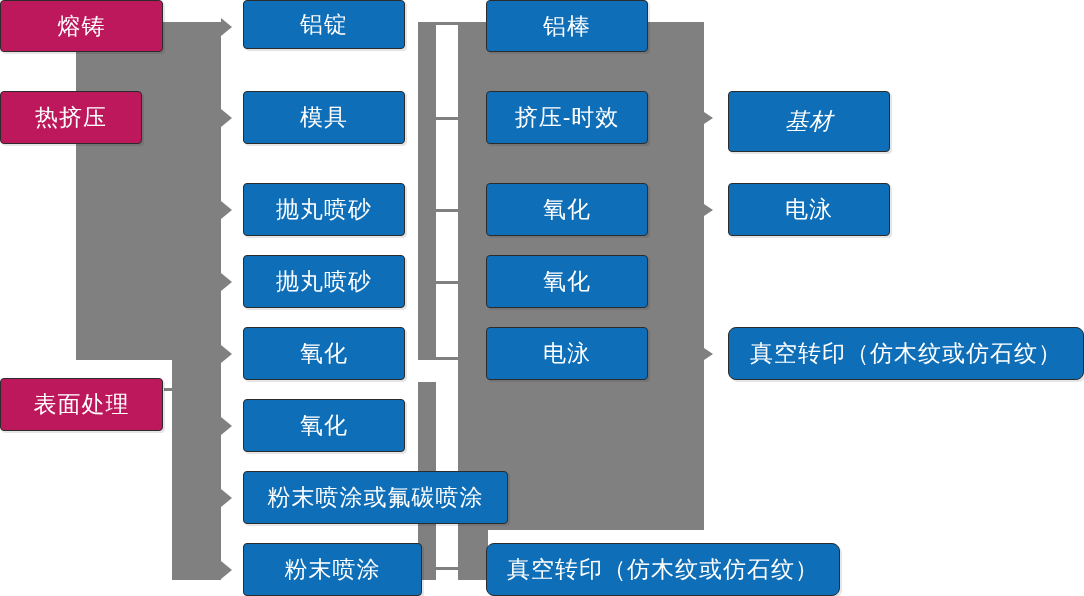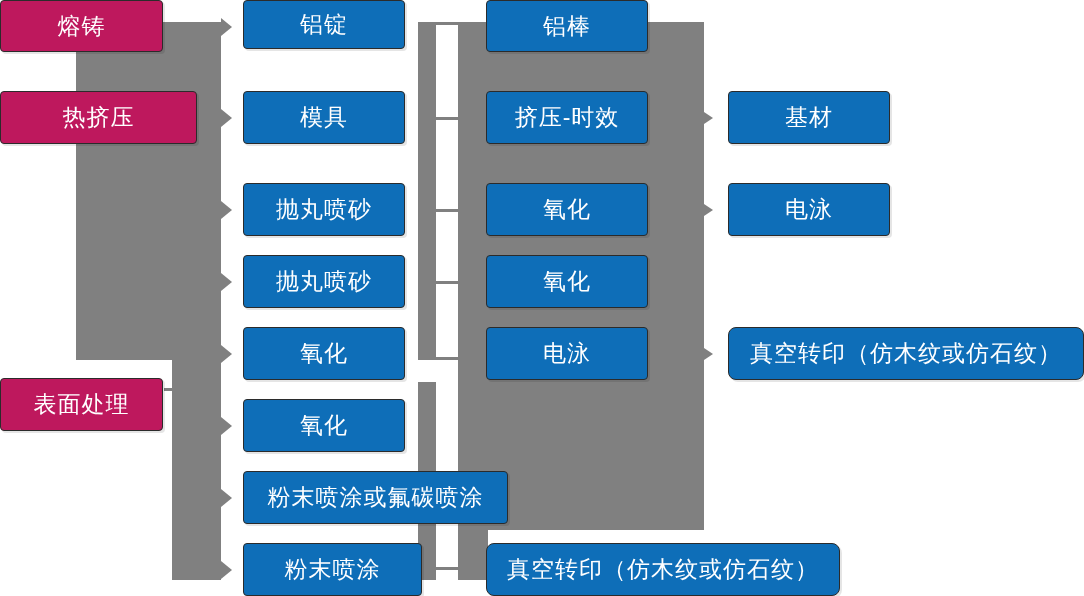--- a/index.html
+++ b/index.html
@@ -105,21 +105,21 @@
   <div class="gray" style="left:458px; top:22px; width:246px; height:508px;"></div>
   <div class="gray" style="left:458px; top:530px; width:30px; height:50px;"></div>
 
   <div class="thin-arrow" style="left:704px; top:112px;"></div>
   <div class="thin-arrow" style="left:704px; top:204px;"></div>
   <div class="thin-arrow" style="left:704px; top:348px;"></div>
 
   <div class="box dark" style="left:0px; top:0px; width:163px; height:52px;">
     <span>熔铸</span>
   </div>
-  <div class="box dark" style="left:0px; top:91px; width:197px; height:53px;">
+  <div class="box dark" style="left:0px; top:91px; width:142px; height:53px;">
     <span>热挤压</span>
   </div>
   <div class="box dark" style="left:0px; top:378px; width:163px; height:53px;">
     <span>表面处理</span>
   </div>
 
   <div class="box light" style="left:243px; top:0px; width:162px; height:49px;">
     <span>铝锭</span>
   </div>
   <div class="box light" style="left:243px; top:91px; width:162px; height:53px;">
@@ -156,21 +156,21 @@
   <div class="box light" style="left:486px; top:255px; width:162px; height:53px;">
     <span>氧化</span>
   </div>
   <div class="box light" style="left:486px; top:327px; width:162px; height:53px;">
     <span>电泳</span>
   </div>
   <div class="box light wide" style="left:486px; top:543px; width:354px; height:53px;">
     <span>真空转印（仿木纹或仿石纹）</span>
   </div>
 
-  <div class="box light" style="left:728px; top:91px; width:162px; height:53px;">
+  <div class="box light" style="left:728px; top:91px; width:162px; height:61px;font-style:italic;">
     <span>基材</span>
   </div>
   <div class="box light" style="left:728px; top:183px; width:162px; height:53px;">
     <span>电泳</span>
   </div>
   <div class="box light wide" style="left:728px; top:327px; width:356px; height:53px;">
     <span>真空转印（仿木纹或仿石纹）</span>
   </div>
 
 </div>

